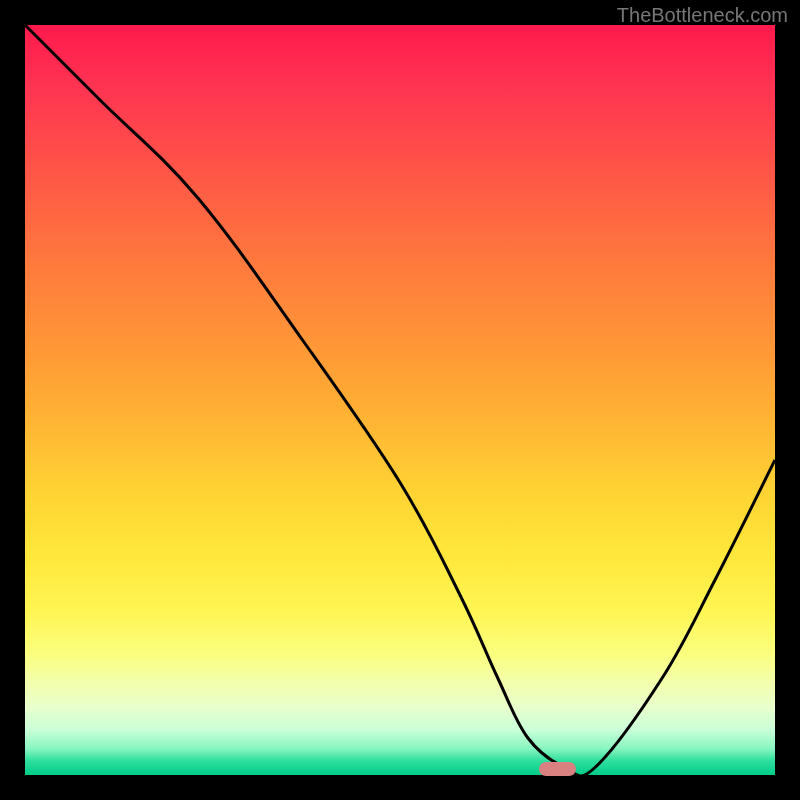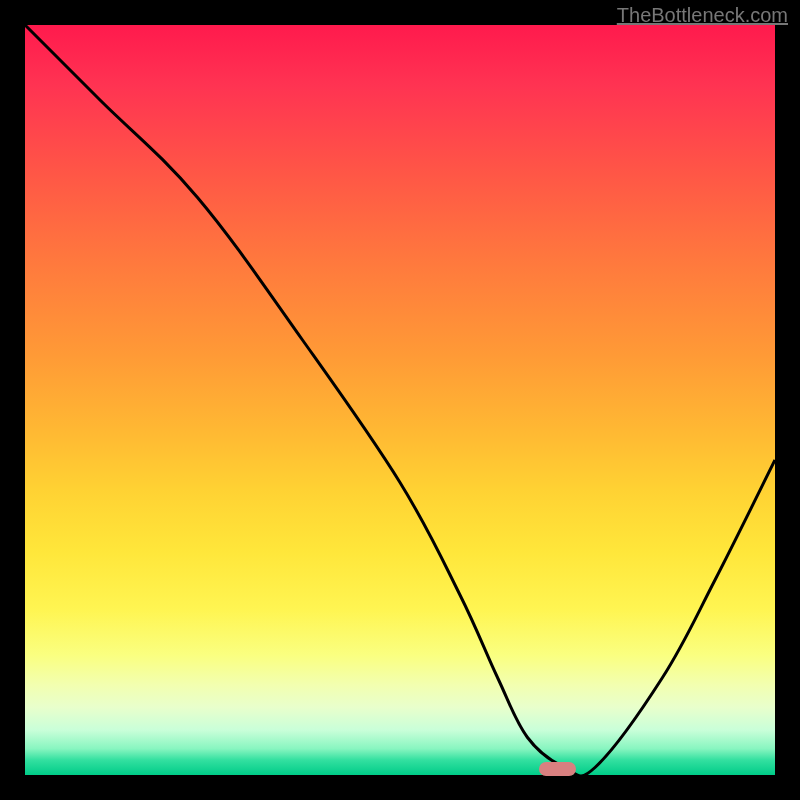--- a/index.html
+++ b/index.html
@@ -12,21 +12,20 @@
     font-family: Arial, sans-serif;
   }
   .watermark {
     position: absolute;
     top: 4px;
     right: 12px;
     color: #777;
     font-size: 20px;
     font-weight: 500;
     z-index: 10;
-    text-decoration: underline;
   }
   .plot-area {
     position: absolute;
     left: 25px;
     top: 25px;
     width: 750px;
     height: 750px;
     background: linear-gradient(to bottom,
       #ff1a4d 0%,
       #ff3352 8%,

